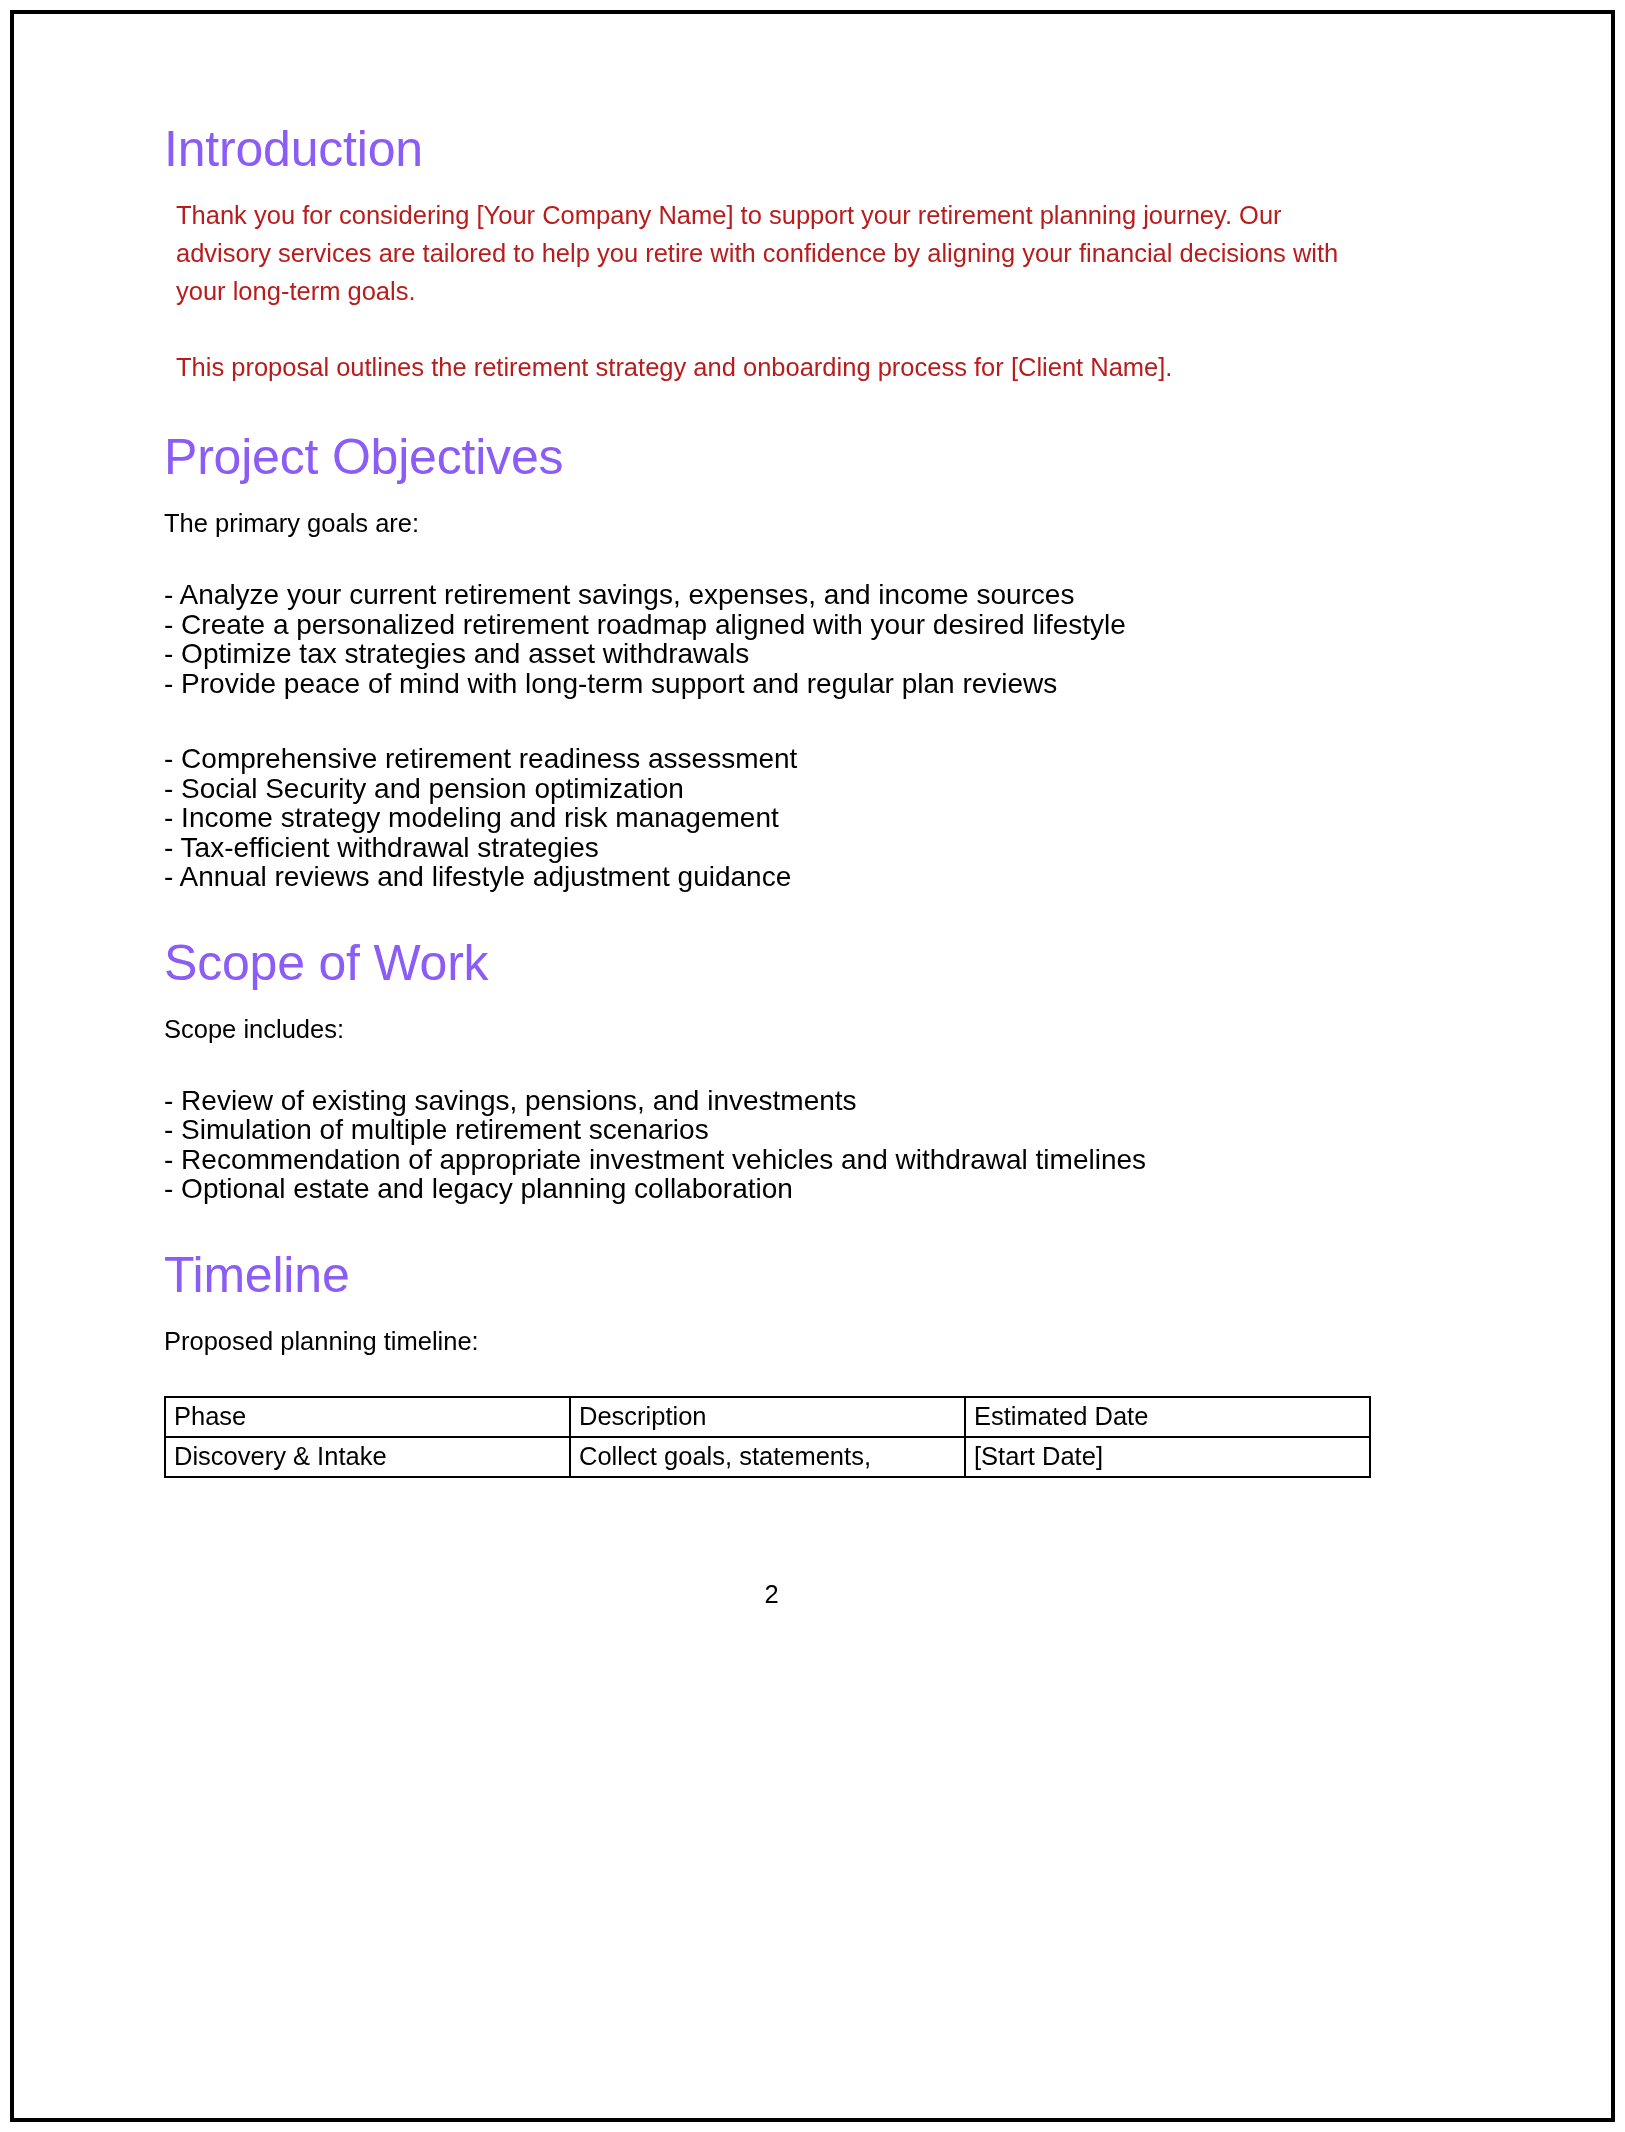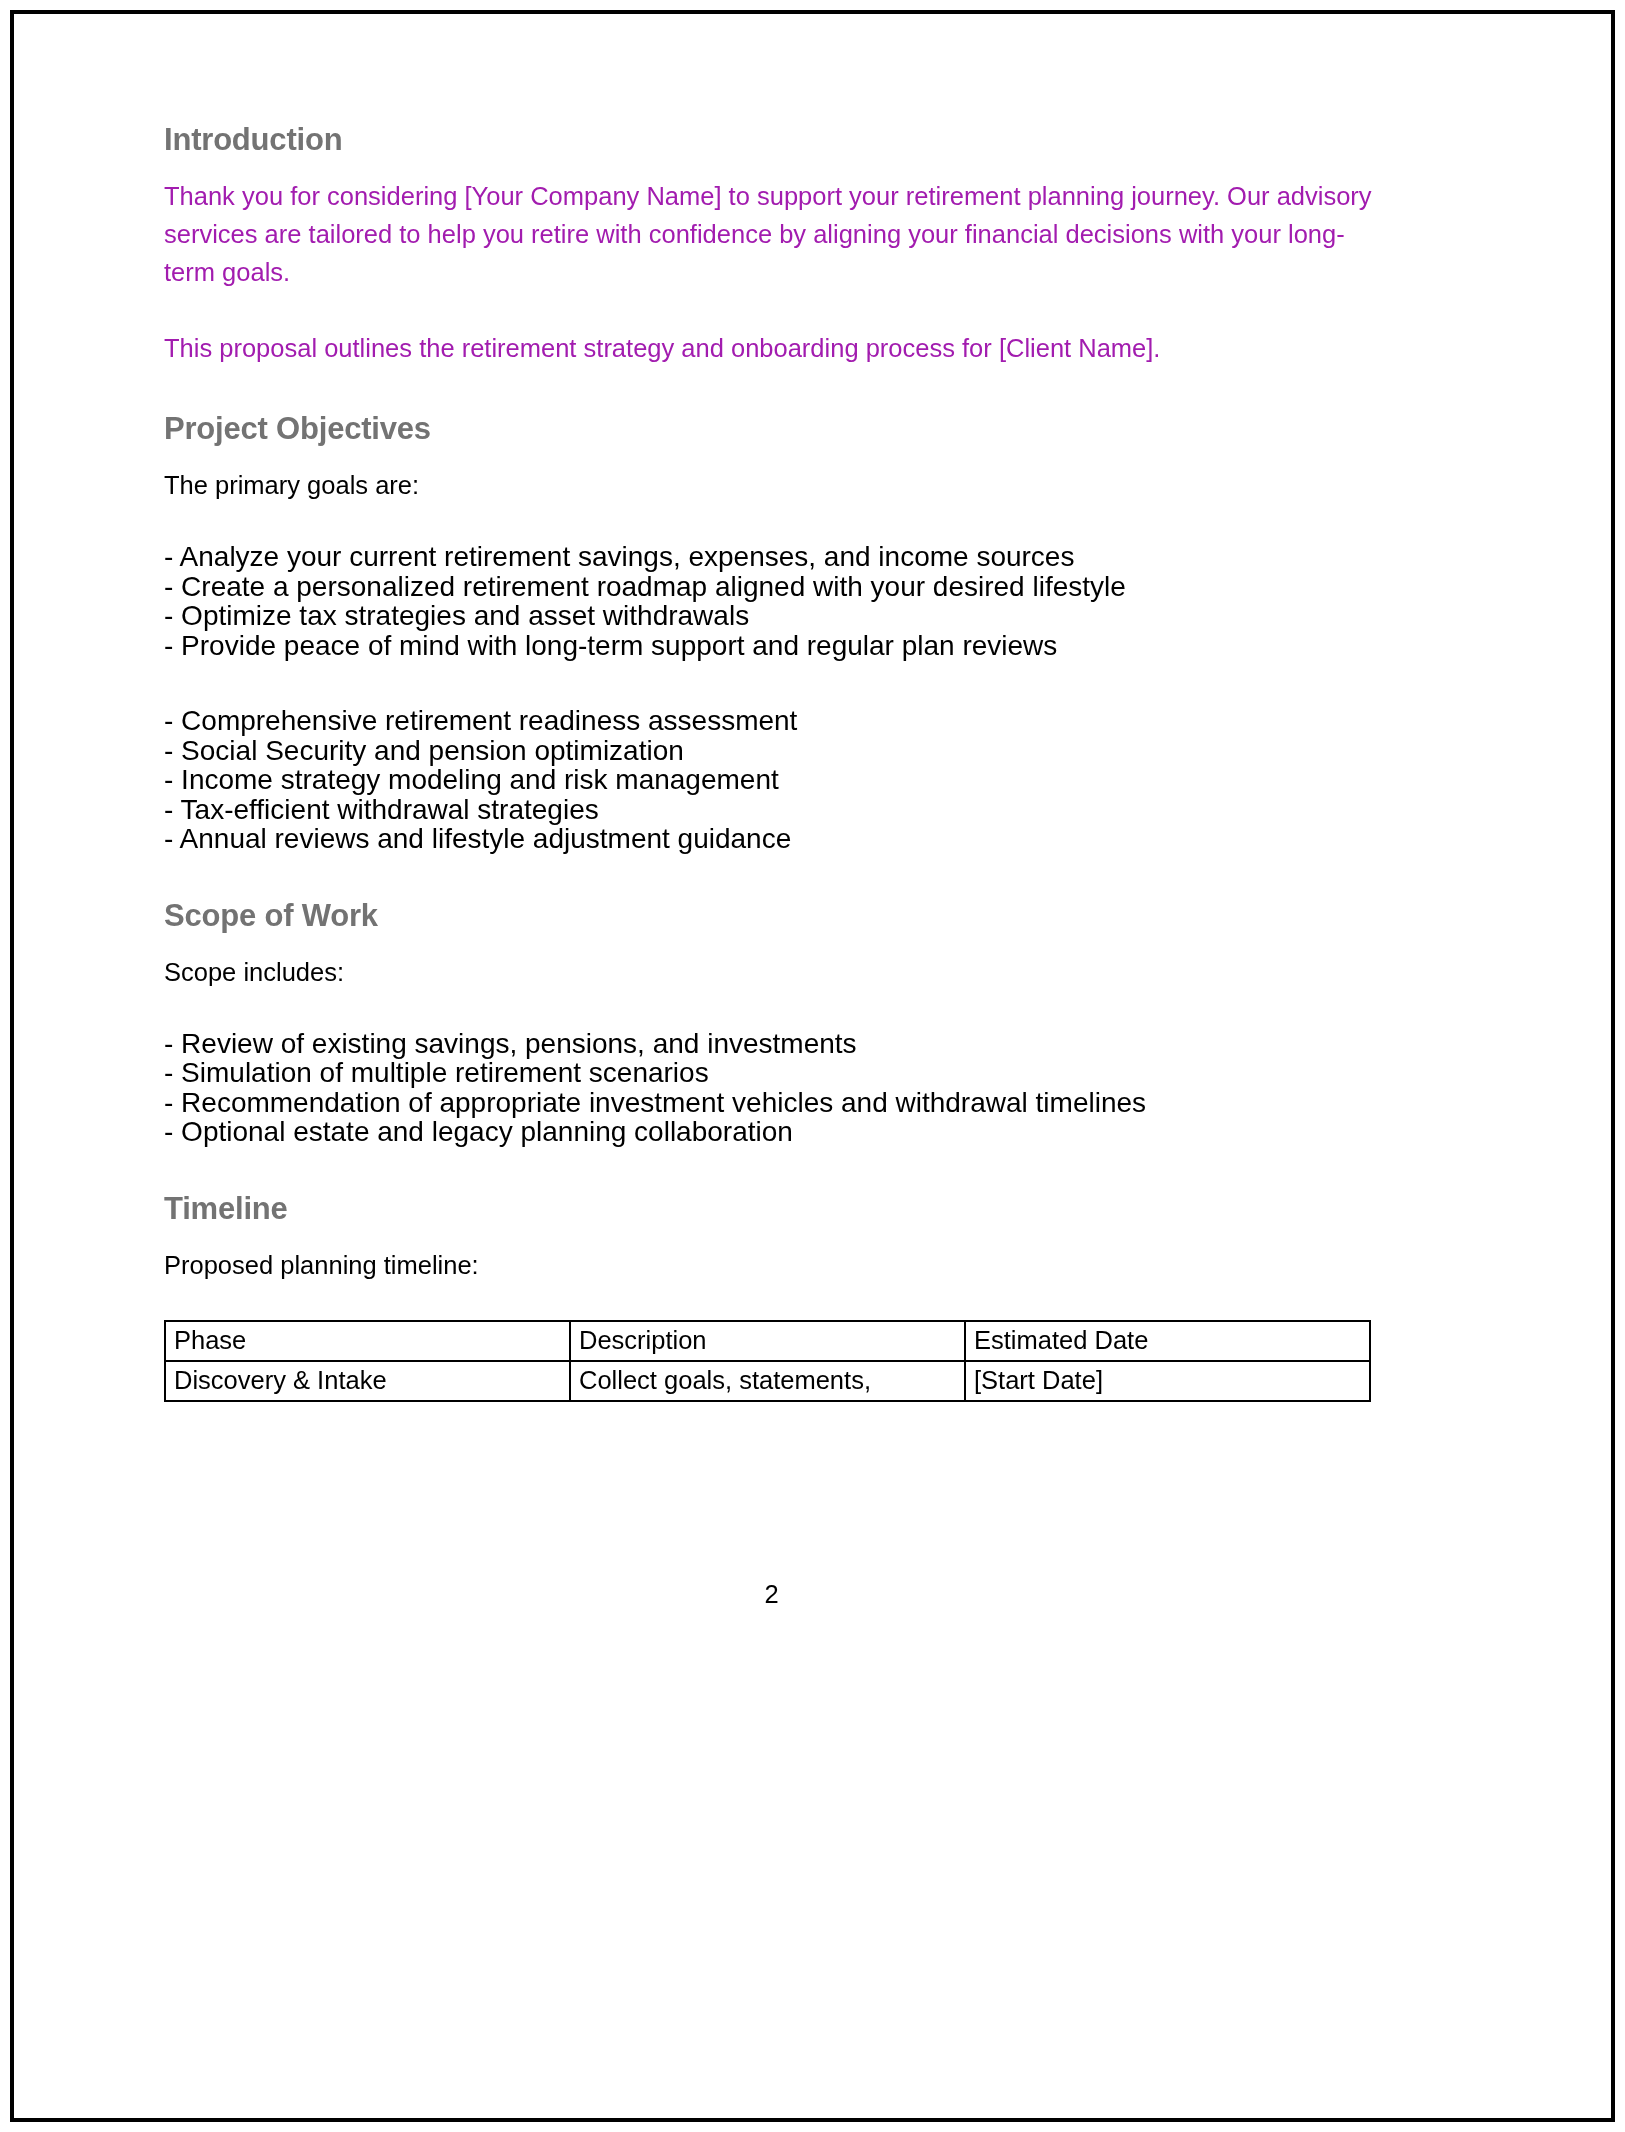--- a/index.html
+++ b/index.html
@@ -39,37 +39,37 @@
 
   
   .content {
     position: absolute;
     left: 150px;          
     top: 110px;
     width: 1215px;
   }
 
   h1.section-heading {
-    font-size: 31px;
-    font-weight: 700;
+    font-size: 50px;
+    font-weight: 400;
     line-height: 1.0;
     margin: 0 0 22px 0;
     letter-spacing: -0.2px;
-    color: #737373;
+    color: #8b5cf6;
   }
 
   .section + .section {
     margin-top: 46px;
   }
 
   p.body-text {
     font-size: 25.5px;
     line-height: 38px;
-    margin: 0;
-    color: #a21caf;
+    margin: 12px;
+    color: #b91c1c;
   }
 
   p.body-text + p.body-text {
     margin-top: 38px;
   }
 
   .lead-in {
     font-size: 25.5px;
     line-height: 38px;
     margin: 0;

